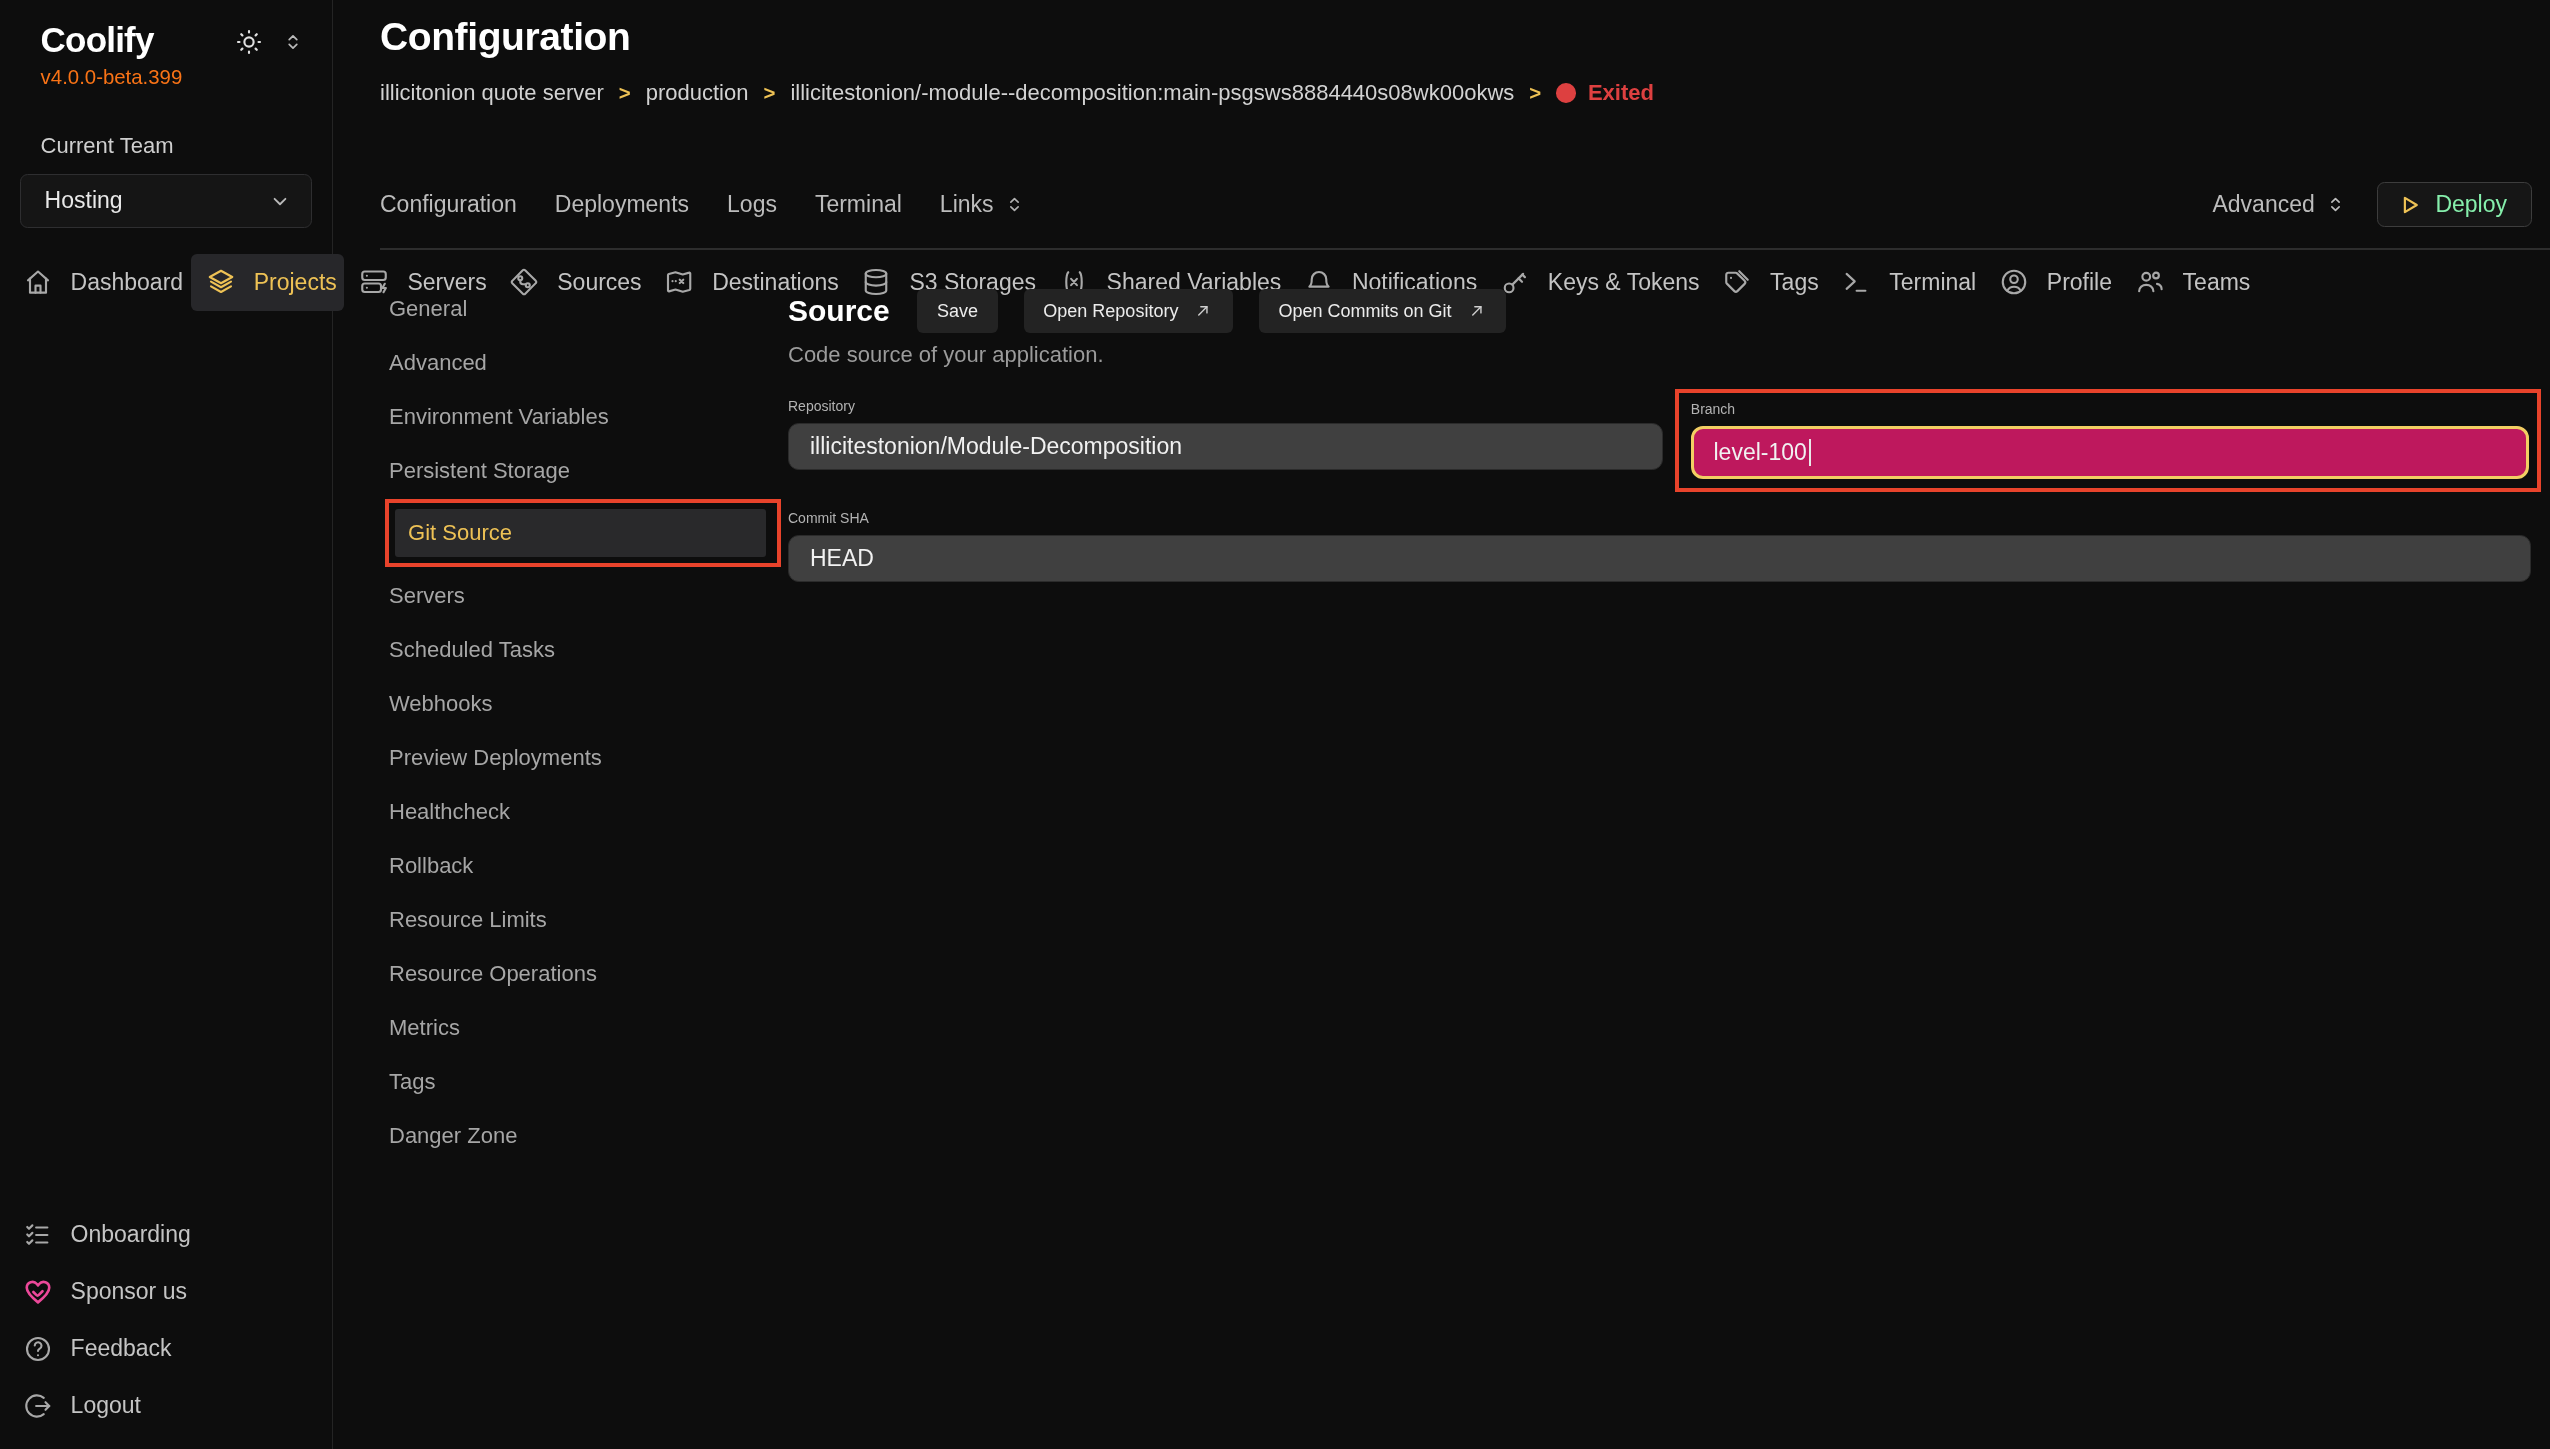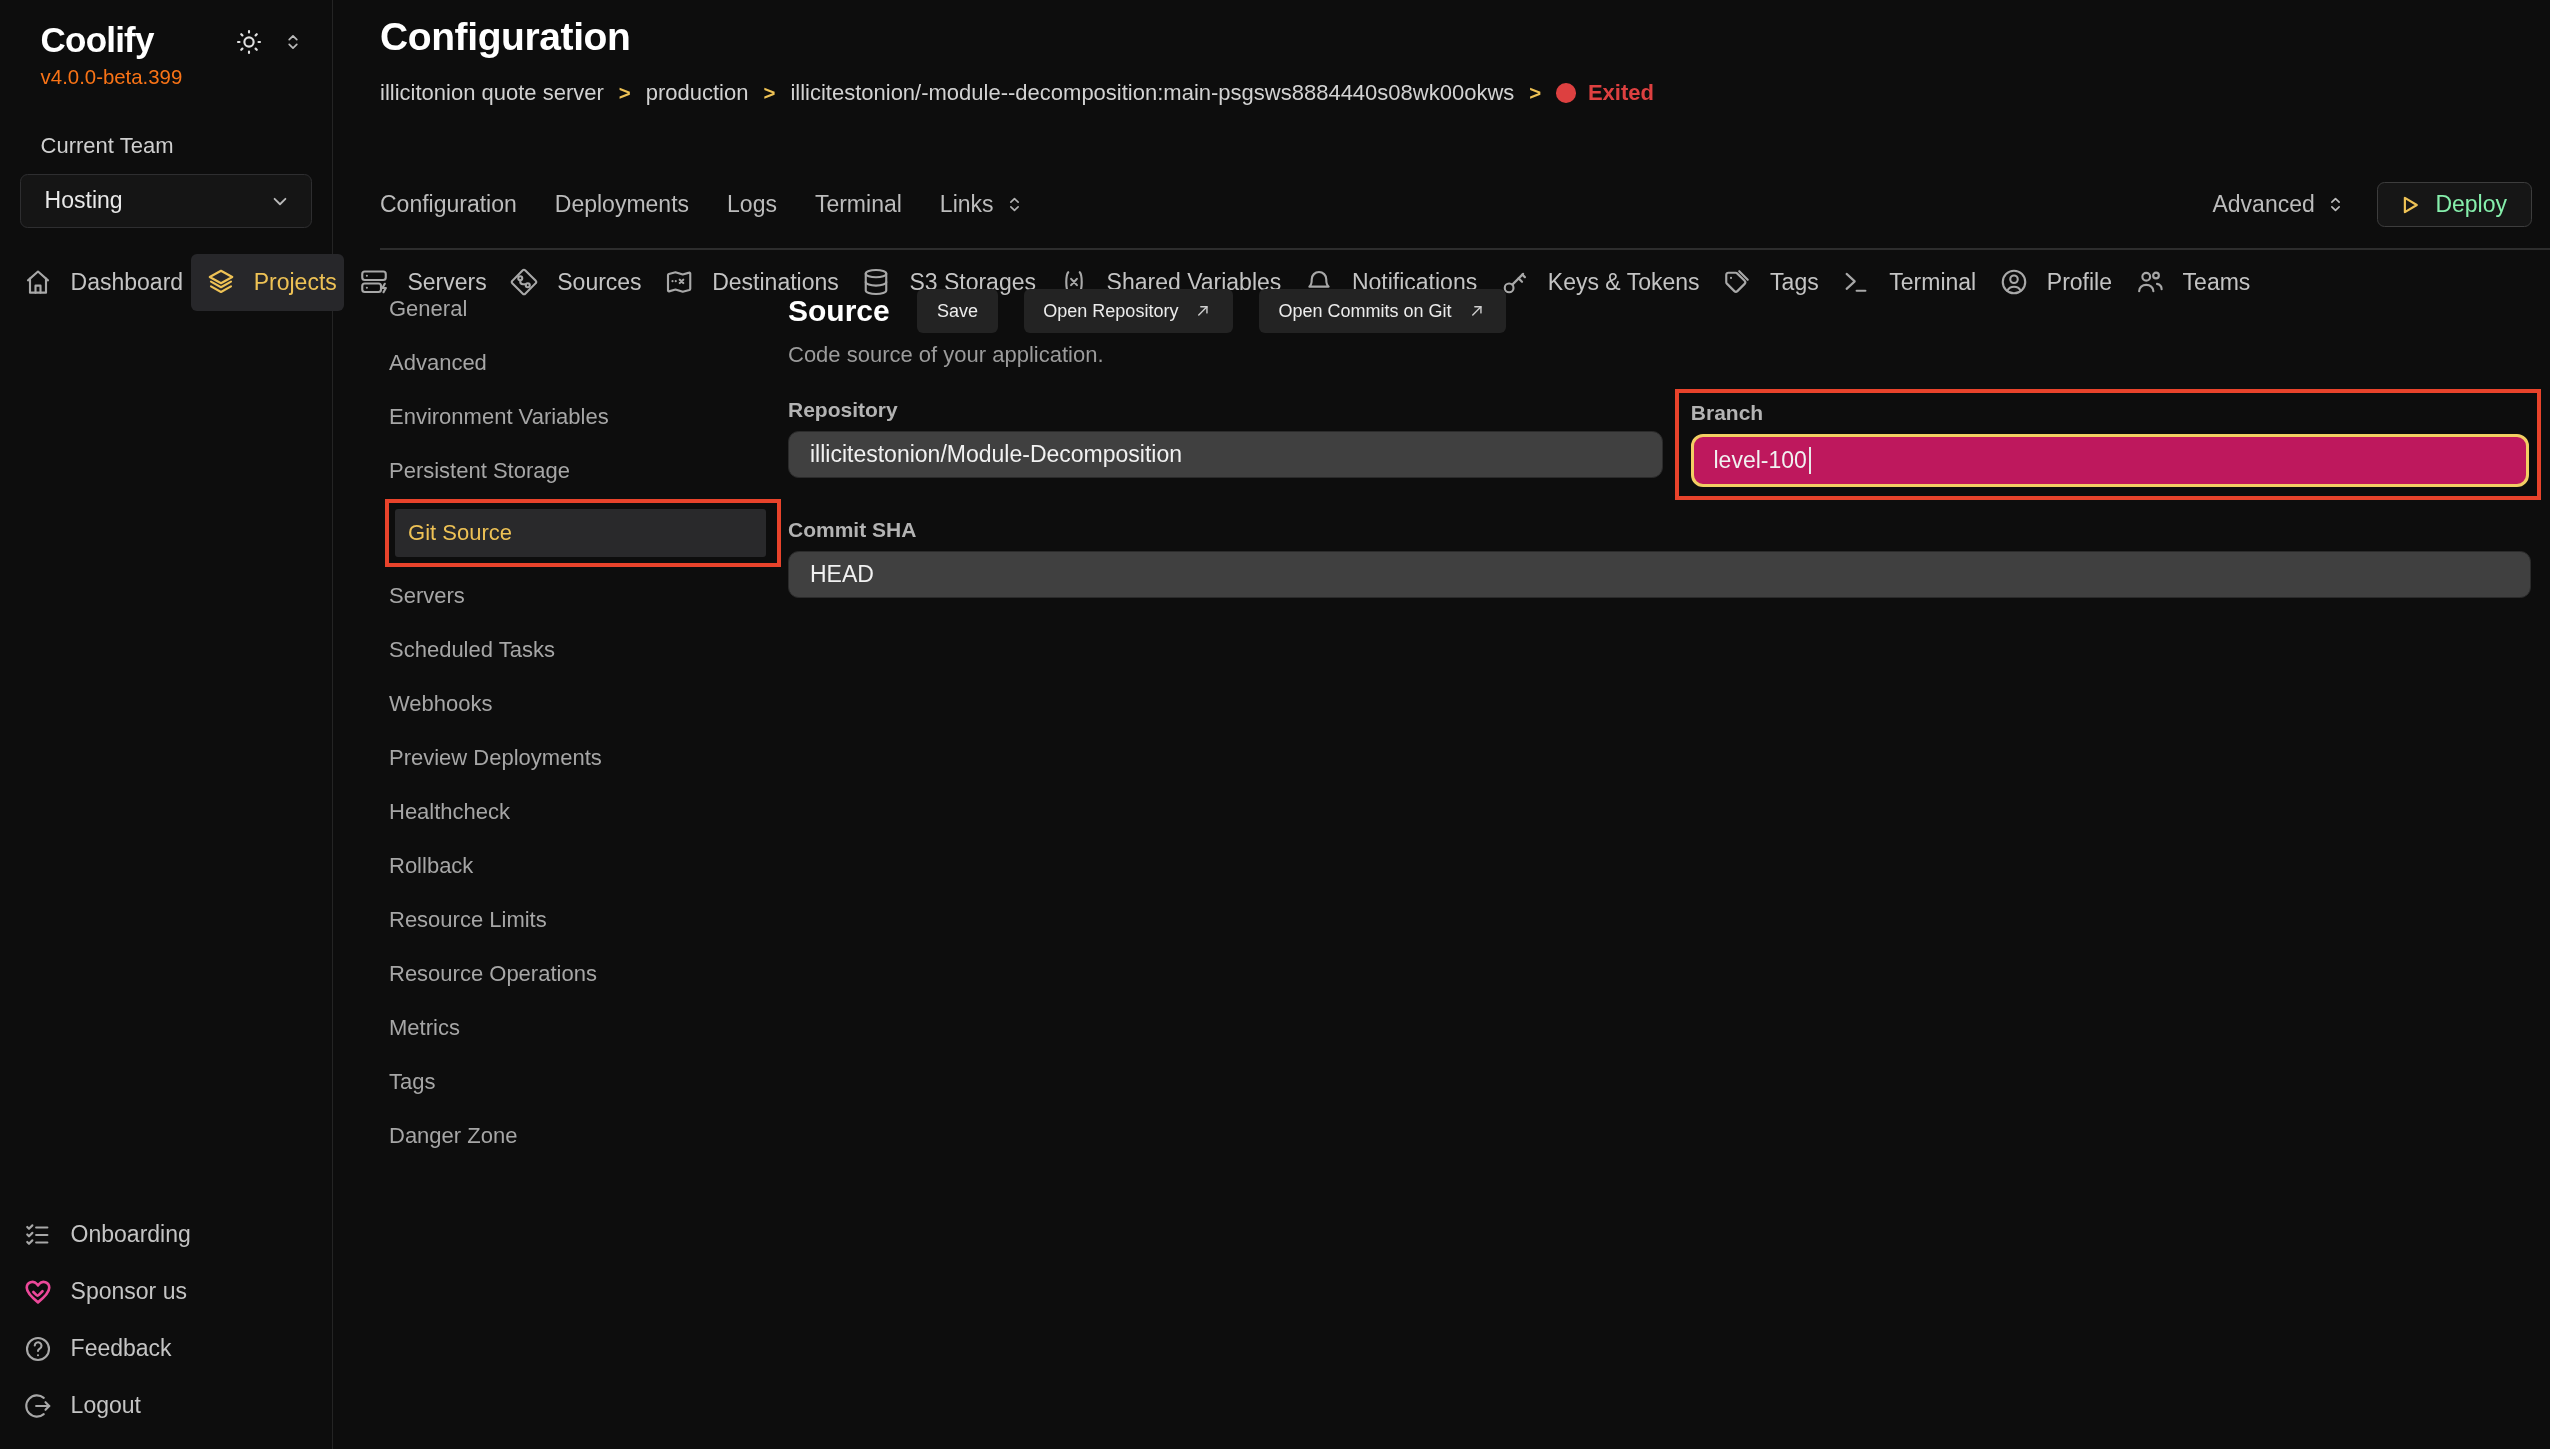--- a/index.html
+++ b/index.html
@@ -99,21 +99,21 @@
     height:44px; background:#232323; border:none; border-radius:6px;
     display:flex; align-items:center; gap:15px; padding:0 19.7px;
     font-size:18px; color:#ececec; cursor:pointer; white-space:nowrap;
   }
   .btn .ico { width:19.7px; height:19.7px; color:#cfcfcf; }
   .desc { margin-top:9px; font-size:22px; color:#9b9b9b; }
 
   .form-grid { margin-top:30px; }
   .row1 { display:flex; align-items:flex-start; }
   .field { display:flex; flex-direction:column; }
-  .field-label { font-size:21px; color:#b3b3b3; margin-bottom:9px;font-weight:bold; }
+  .field-label { font-size:14px; color:#b3b3b3; margin-bottom:9px; }
   .tinput {
     height:47px; background:#404040;
     border:1.5px solid #2b2b2b; border-radius:10.6px;
     display:flex; align-items:center; padding:0 21px;
     font-size:23px; color:#f1f1f1; white-space:nowrap;
   }
   .repo-field { flex:1; margin-right:12px; }
   .branch-ann {
     flex:0 0 866px; width:866px; margin-right:-9.8px; margin-top:-9px;
     border:4.5px solid var(--ann-red);

